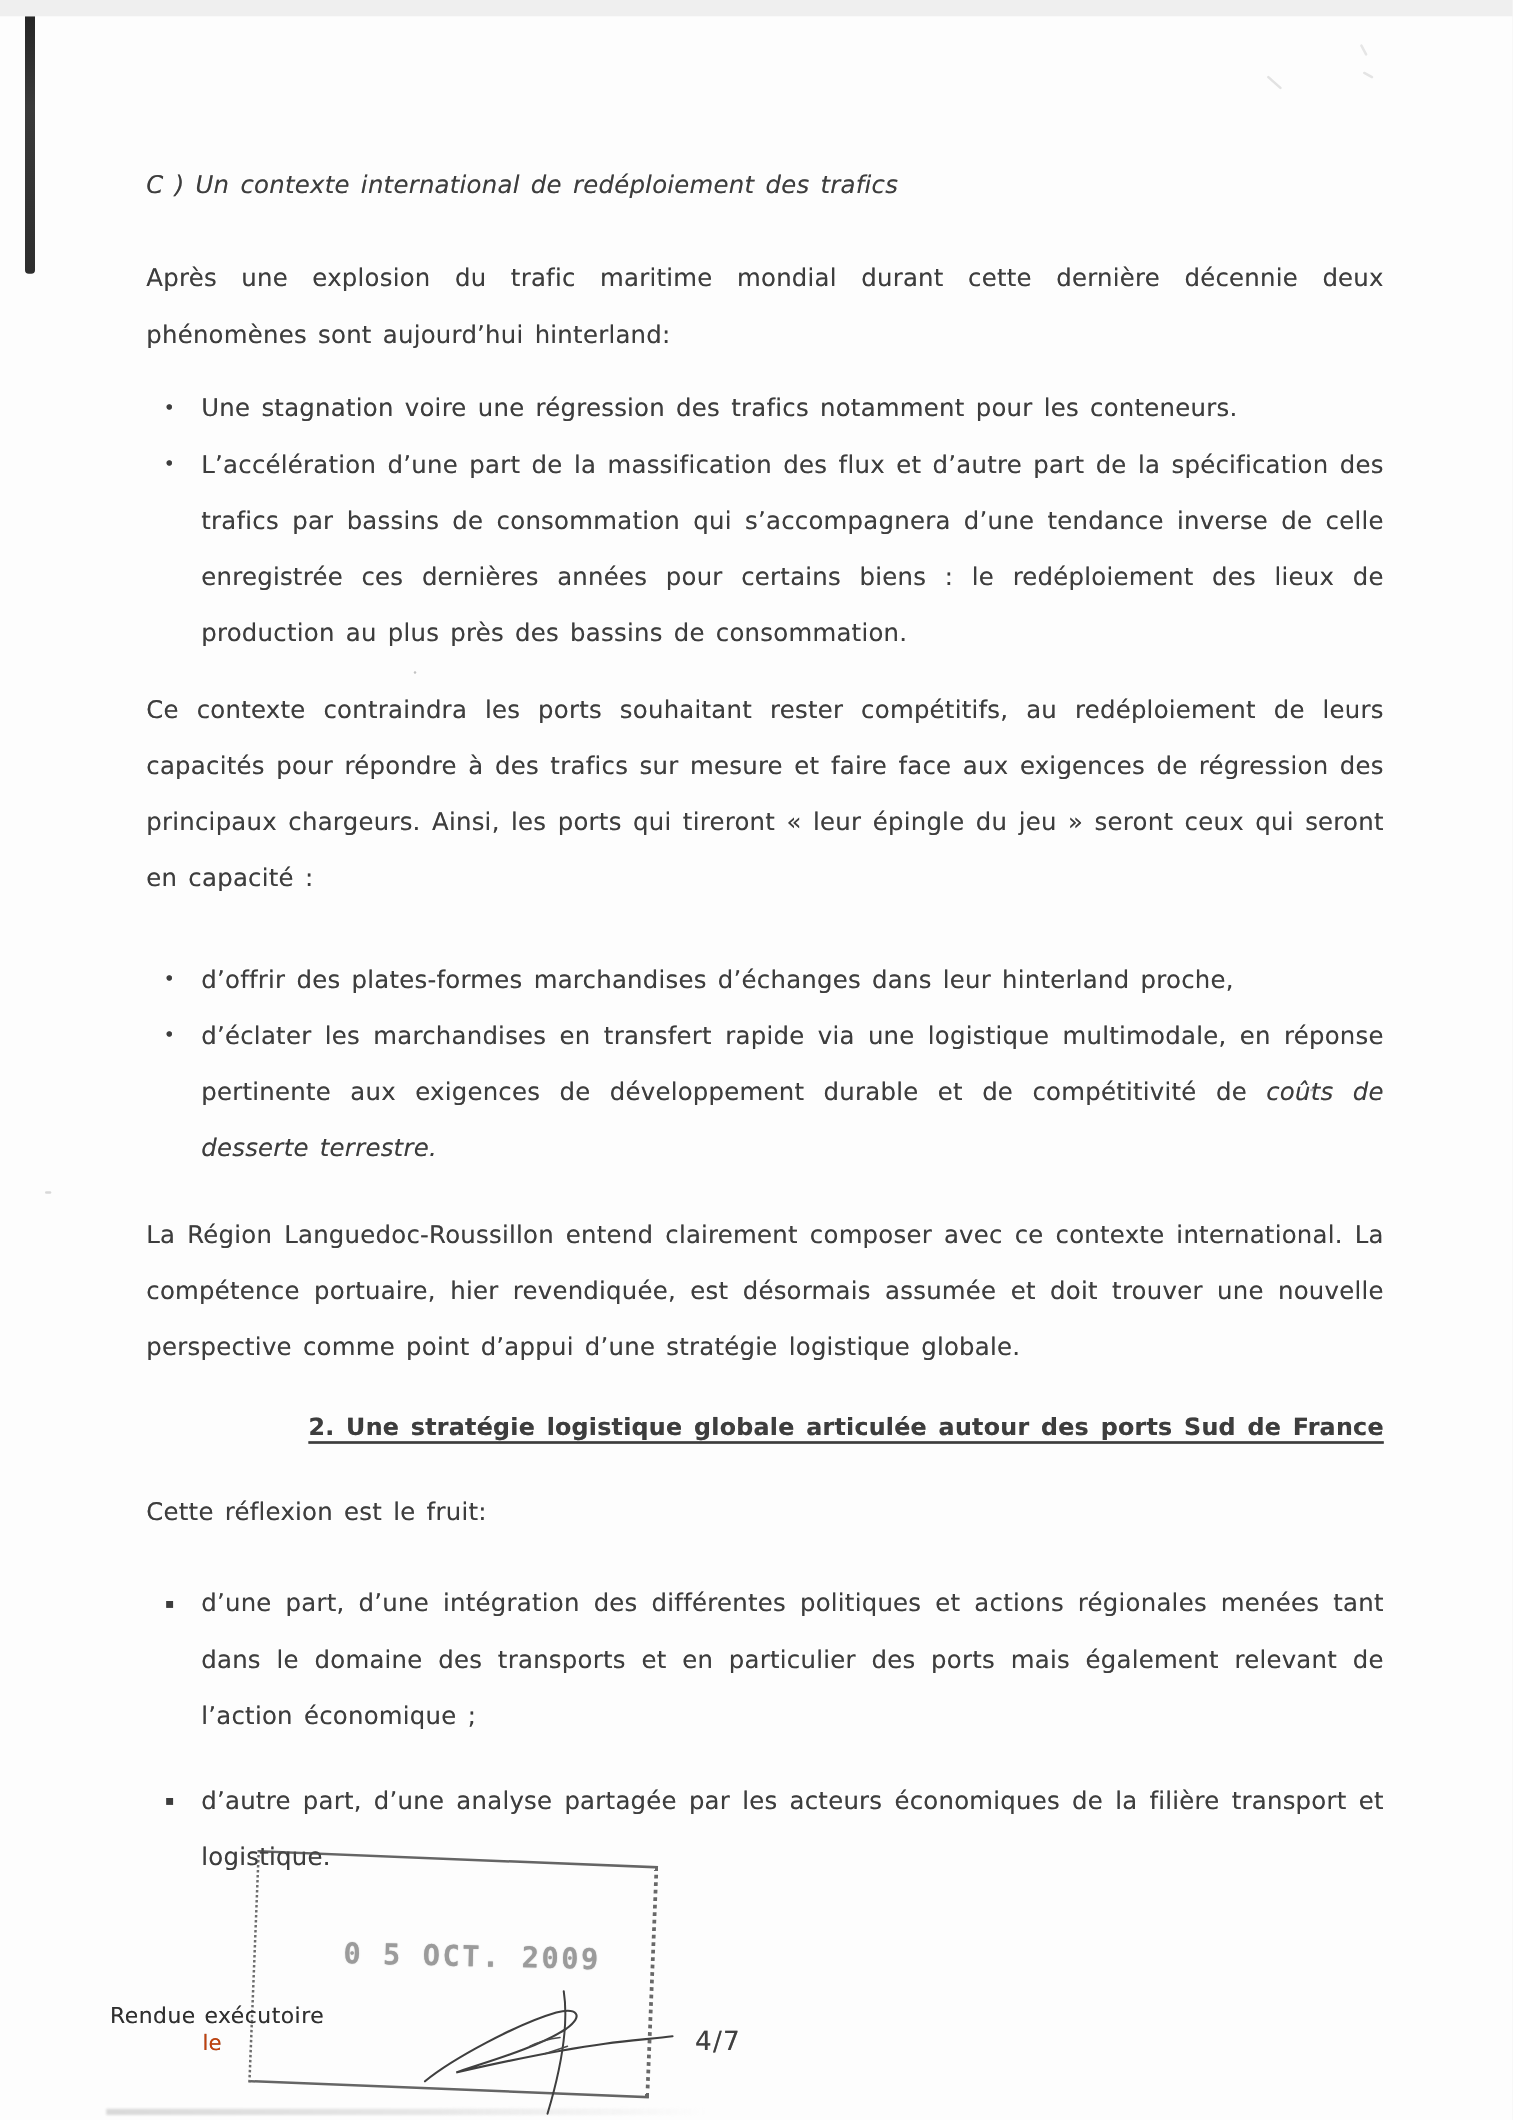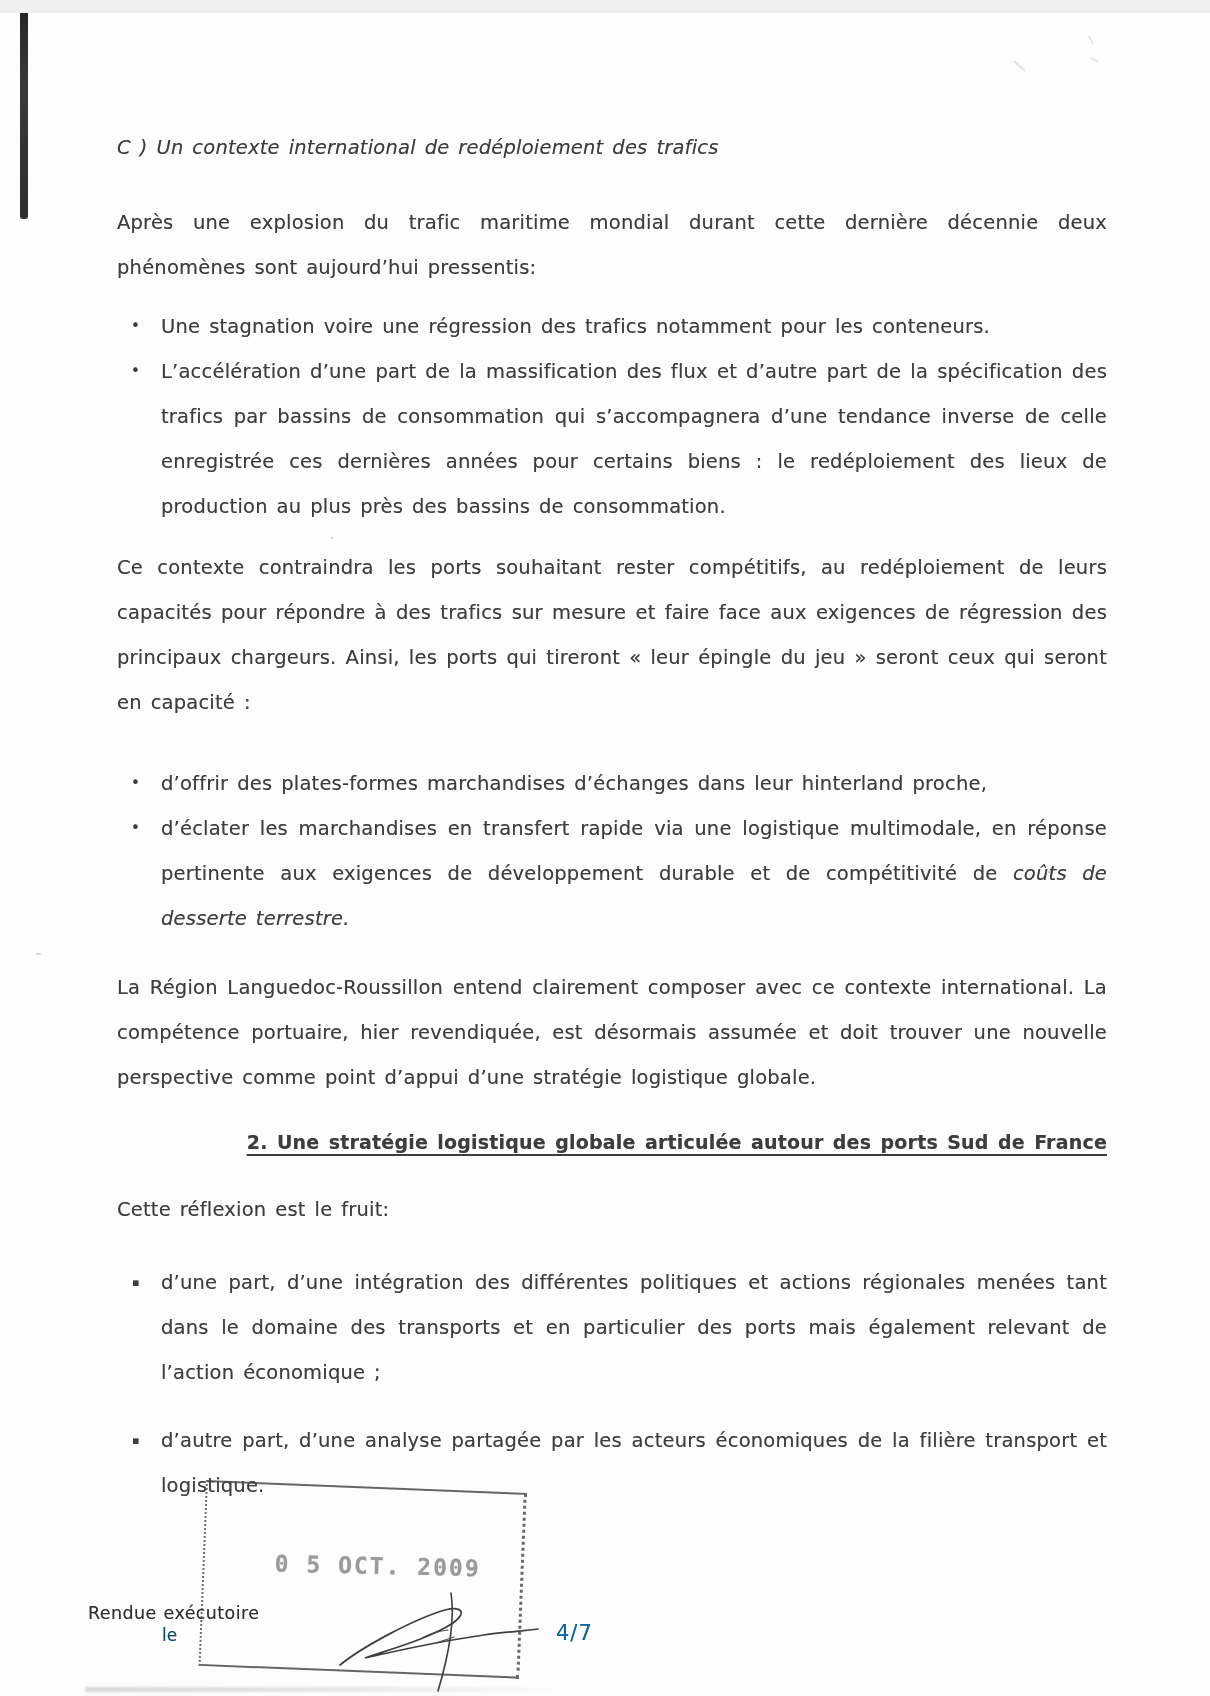--- a/index.html
+++ b/index.html
@@ -71,43 +71,43 @@
     position:absolute;left:70px;top:64px;
     font-family:"DejaVu Sans Mono","Liberation Mono",monospace;
     font-weight:700;font-size:23px;letter-spacing:2px;
     color:#767676;opacity:.85;
     text-shadow:0 0 1px #9b9b9b;
     transform:rotate(-1deg);
     white-space:nowrap;
   }
   .signature{position:absolute;left:332px;top:1572px;}
   .rendue{position:absolute;left:88px;top:1588px;font-size:17.5px;line-height:24px;color:#2f2f2f;letter-spacing:.4px;text-align:center;word-spacing:1px;}
-  .rendue-le{position:absolute;left:162px;top:1612px;font-size:17px;color:#0c4a6e;}
-  .page-number{position:absolute;left:556px;top:1608px;font-size:21px;color:#0369a1;letter-spacing:1px;}
+  .rendue-le{position:absolute;left:162px;top:1612px;font-size:17px;color:#c2410c;}
+  .page-number{position:absolute;left:556px;top:1608px;font-size:21px;color:#404040;letter-spacing:1px;}
 </style>
 </head>
 <body>
 
 <div class="page">
 
   <div class="scan-strip"></div>
   <div class="speck spk1"></div>
   <div class="speck spk2"></div>
   <div class="speck spk3"></div>
   <div class="speck dot1"></div>
   <div class="speck dot2"></div>
   <div class="speck dot3"></div>
   <div class="speck dot4"></div>
   <div class="bottom-streak"></div>
 
   <div class="content">
 
     <div class="h-c">C ) Un contexte international de redéploiement des trafics</div>
 
-    <p class="p-intro">Après une explosion du trafic maritime mondial durant cette dernière décennie deux phénomènes sont aujourd’hui pressentis:</p>
+    <p class="p-intro">Après une explosion du trafic maritime mondial durant cette dernière décennie deux phénomènes sont aujourd’hui hinterland:</p>
 
     <div class="list-phenomena">
       <div class="li round">
         <span class="marker">•</span>
         <span class="li-text">Une stagnation voire une régression des trafics notamment pour les conteneurs.</span>
       </div>
       <div class="li round">
         <span class="marker">•</span>
         <span class="li-text">L’accélération d’une part de la massification des flux et d’autre part de la spécification des trafics par bassins de consommation qui s’accompagnera d’une tendance inverse de celle enregistrée ces dernières années pour certains biens : le redéploiement des lieux de production au plus près des bassins de consommation.</span>
       </div>

